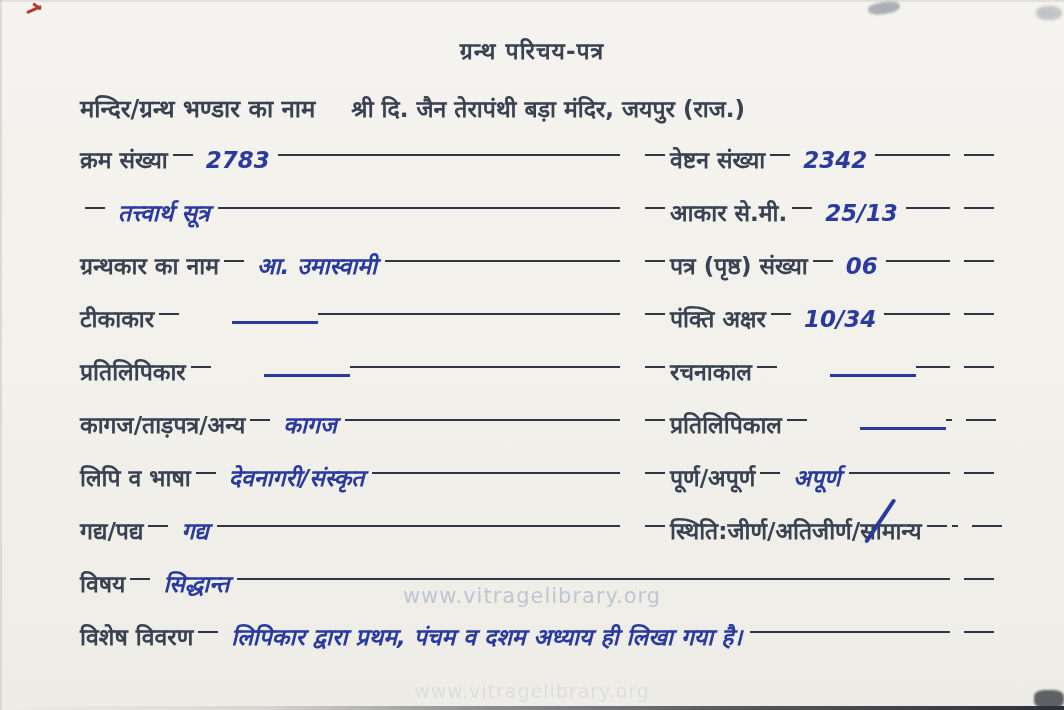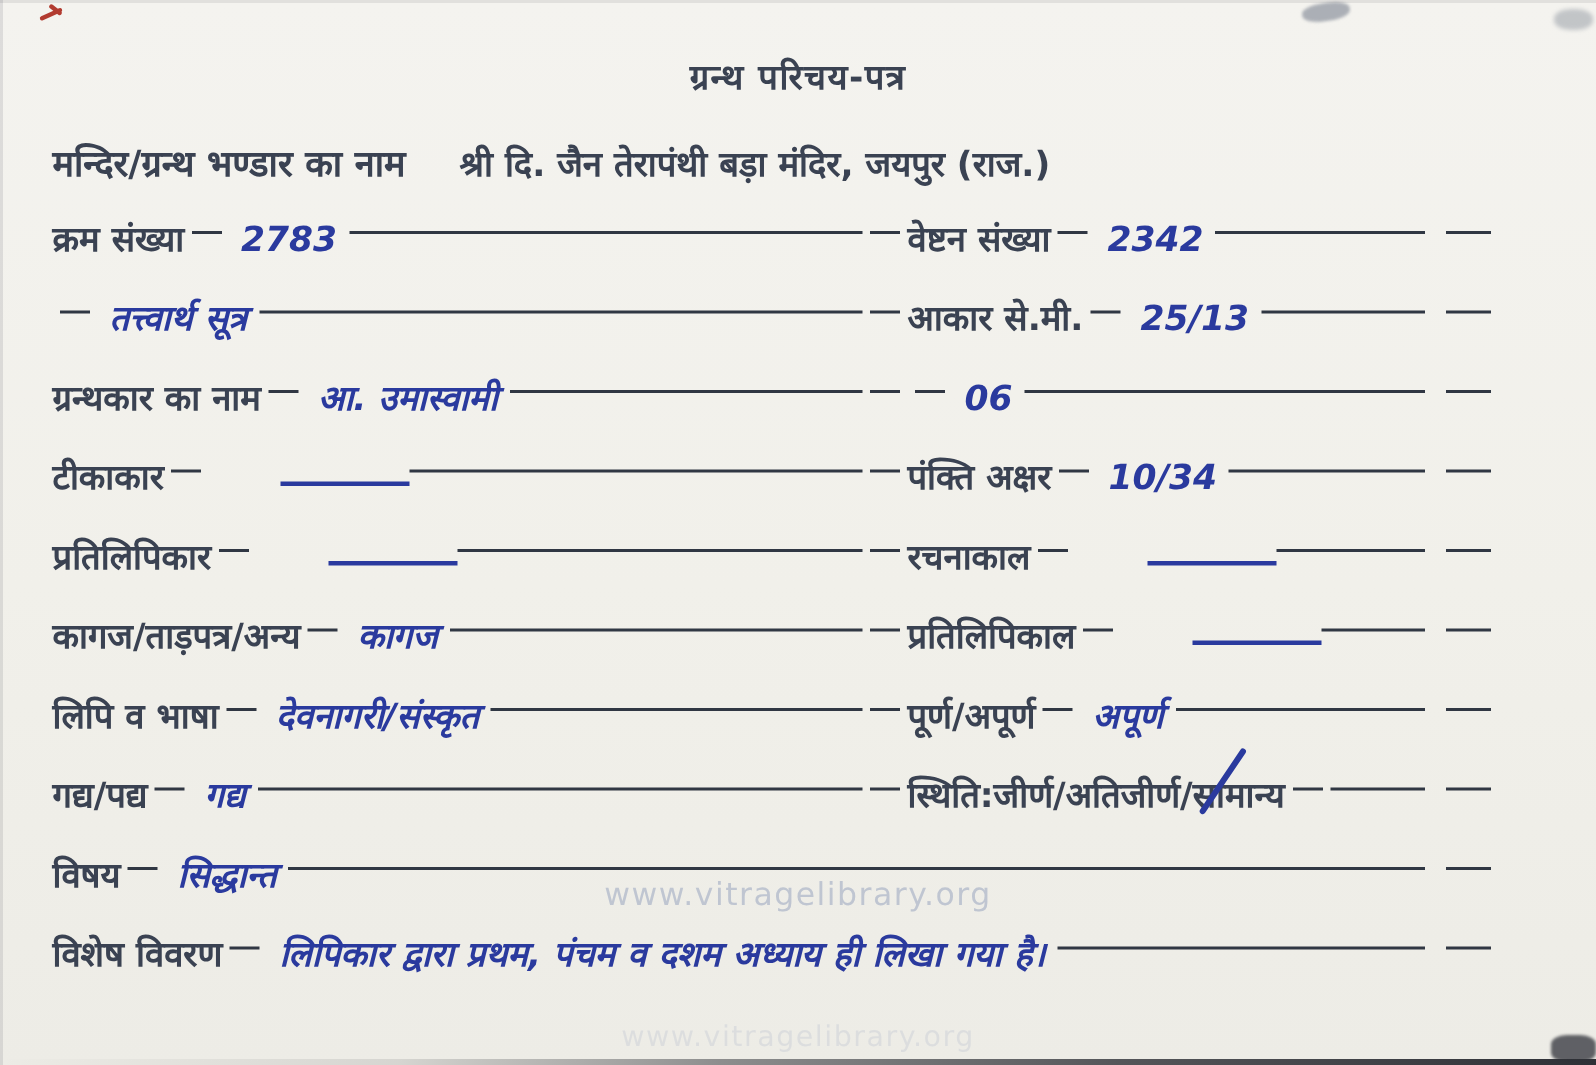--- a/index.html
+++ b/index.html
@@ -12,25 +12,25 @@
     margin:0 auto;
   }
   .title{
     position:relative;z-index:2;
     text-align:center;
     padding-top:34px;
     font-size:23px;font-weight:bold;
     color:var(--print-ink);
     letter-spacing:1px;
   }
-  .content{position:relative;z-index:2;padding:0 70px 0 35px;}
+  .content{position:relative;z-index:2;padding:0 70px 0 80px;}
   .hrow{display:flex;align-items:flex-end;height:46px;margin-top:12px;padding-bottom:4px;}
   .hrow .lbl{font-size:24px;}
   .hrow .hval{margin-left:36px;font-size:23px;font-weight:bold;color:var(--print-ink);white-space:nowrap;}
-  .row{display:flex;align-items:flex-end;height:47px;padding-bottom:6px;}
+  .row{display:flex;align-items:flex-end;height:47px;padding-bottom:6px;gap:20px;}
   .cell{display:flex;align-items:flex-end;min-width:0;}
   .cell.left{width:540px;flex:none;}
   .cell.right{flex:1;}
   .cell.full{flex:1;}
   .lbl{
     font-size:23px;font-weight:bold;
     color:var(--print-ink);
     white-space:nowrap;position:relative;line-height:1.25;
   }
   .val{
@@ -122,20 +122,21 @@
         </div>
         <div class="row">
           <div class="cell left">
             <span class="lbl">ग्रन्थकार का नाम</span>
             <span class="dashlet"></span>
             <span class="val">आ. उमास्वामी</span>
             <span class="rule"></span>
           </div>
           <div class="cell right">
             <span class="dashlet"></span>
+            <span class="lbl">पत्र (पृष्ठ) संख्या</span>
             <span class="dashlet"></span>
             <span class="val">06</span>
             <span class="rule"></span>
             <span class="end-dash"></span>
           </div>
         </div>
         <div class="row">
           <div class="cell left">
             <span class="lbl">टीकाकार</span>
             <span class="dashlet"></span>

